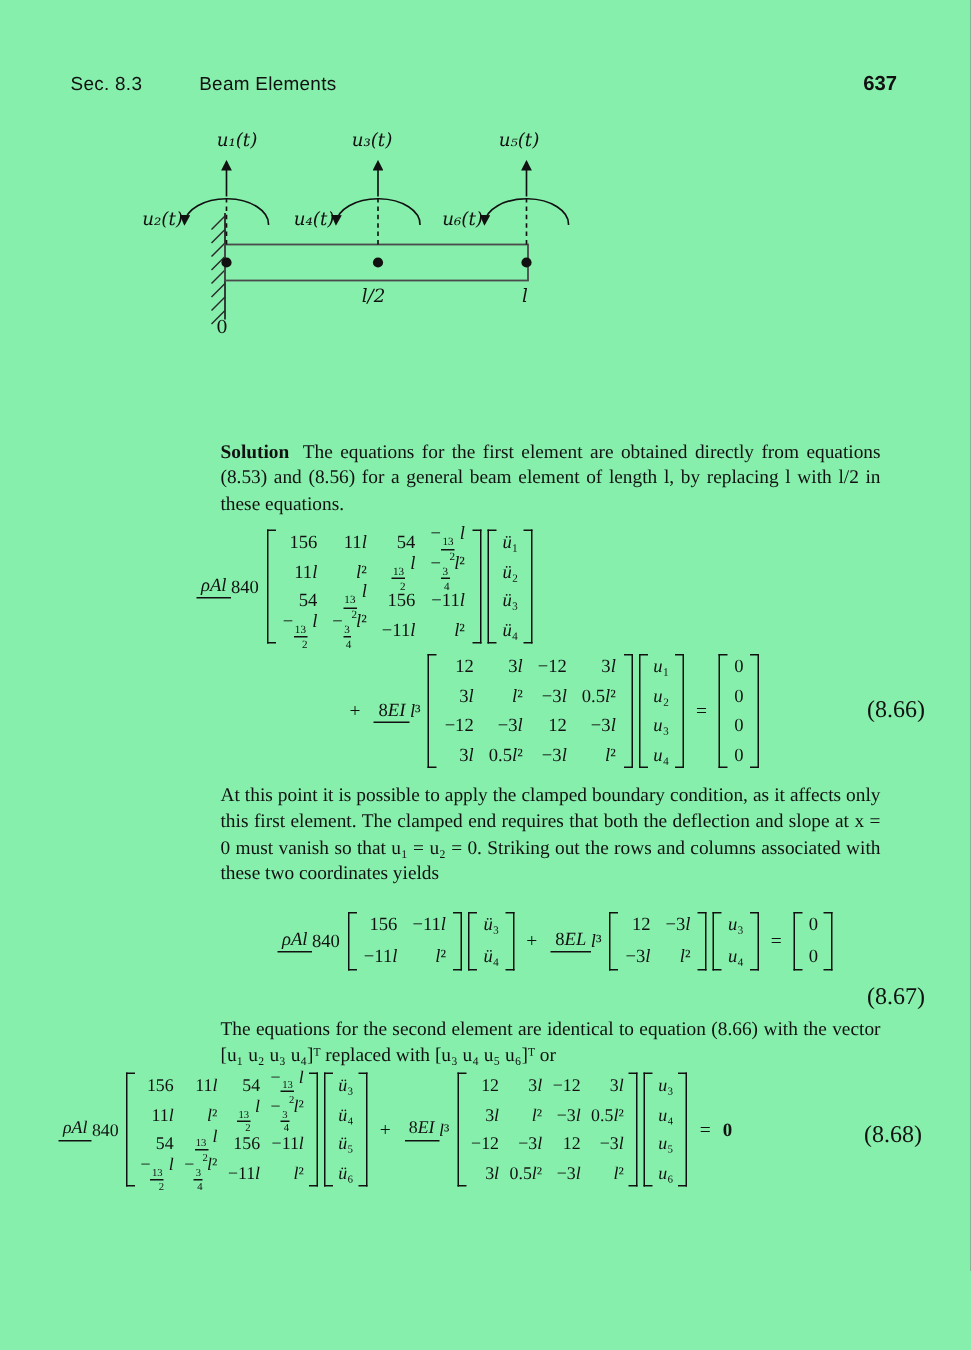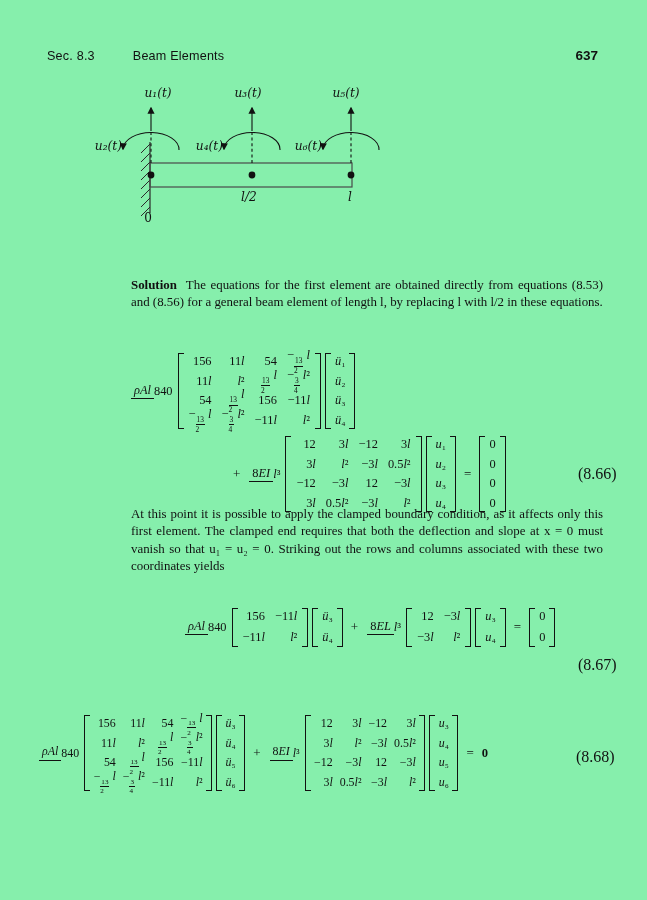--- a/index.html
+++ b/index.html
@@ -15,36 +15,36 @@
   .pageno{position:absolute; top:48px; right:49px; font-family:"Liberation Sans","DejaVu Sans",sans-serif;
        font-size:13.5px; font-weight:bold;}
   
   #fig{position:absolute; left:85px; top:85px;}
   .figlab{font-family:"DejaVu Serif",serif; font-size:12.2px; font-style:italic; fill:#111;}
   .figlab0{font-family:"DejaVu Serif",serif; font-size:12px; fill:#111;}
   .caption{position:absolute; left:392px; top:189px; width:221px; font-size:11.8px; line-height:14.4px; text-align:left;}
   .caption b{margin-right:7px;}
   
   .para{position:absolute; left:131px; width:472px; font-size:12.9px; line-height:17.3px; text-align:justify;}
-  .para p{margin:0;}
+  .para p{margin:16px;}
   .para .indent{text-indent:29px;}
   .para b{margin-right:9px;}
   
   .eq{position:absolute; display:flex; align-items:center; font-size:12.4px;}
   .eq-small{font-size:11.9px;}
   .brk{display:flex; align-items:stretch;}
   .bkl{width:5px; border:1.4px solid #111; border-right:none; margin:1px 0 1px 2px;}
   .bkr{width:5px; border:1.4px solid #111; border-left:none; margin:1px 2px 1px 0;}
   .mat{display:grid; align-content:center;}
   .mcell{height:19.5px; display:flex; align-items:center; justify-content:flex-end; padding:0 5px;}
   .eq-small .mcell{padding:0 3.5px; height:19.5px;}
   .mat2 .mcell{height:20.5px;}
   .vcell{padding:0 4px;}
   .mc{white-space:pre;}
-  .sf{display:inline-flex; flex-direction:column; text-align:left; font-size:0.6em; line-height:1.12; vertical-align:-0.55em;}
+  .sf{display:inline-flex; flex-direction:column; text-align:right; font-size:0.6em; line-height:1.12; vertical-align:-0.55em;}
   .sfn{border-bottom:1px solid #111; padding:0 1px;}
   .sfd{padding-top:0.5px;}
   .bf{display:inline-flex; flex-direction:row; align-items:center; line-height:1.15; margin:0 3px;}
   .bfn{padding:0 3px 1px; border-bottom:1.3px solid #111;}
   .bfd{padding-top:1px;}
   .op{margin:0 6px; font-size:13px;}
   .rhs0{font-weight:bold; margin-left:2px; font-size:12.6px;}
   .eqnum{position:absolute; font-size:16px;margin-left:14px;}
 </style>
 </head>
@@ -375,20 +375,23 @@
           </div>
           <div class="mcell vcell">
             <span class="mc">0</span>
           </div>
         </span>
         <span class="bkr"></span>
     </span>
   </div>
   <div class="eqnum" style="left:564px; top:656px;">(8.67)</div>
 
+  <div class="para" style="top:662px;">
+    <p>The equations for the second element are identical to equation (8.66) with the vector [u₁ u₂ u₃ u₄]ᵀ replaced with [u₃ u₄ u₅ u₆]ᵀ or</p>
+  </div>
 
   <div class="eq eq-small" style="left:36px; top:707px; height:92px;">
     <span class="bf">
       <span class="bfn"><i>ρAl</i></span>
       <span class="bfd">840</span>
     </span>
     <span class="brk">
       <span class="bkl"></span>
         <span class="mat" style="grid-template-columns: repeat(4, auto);">
           <div class="mcell">

